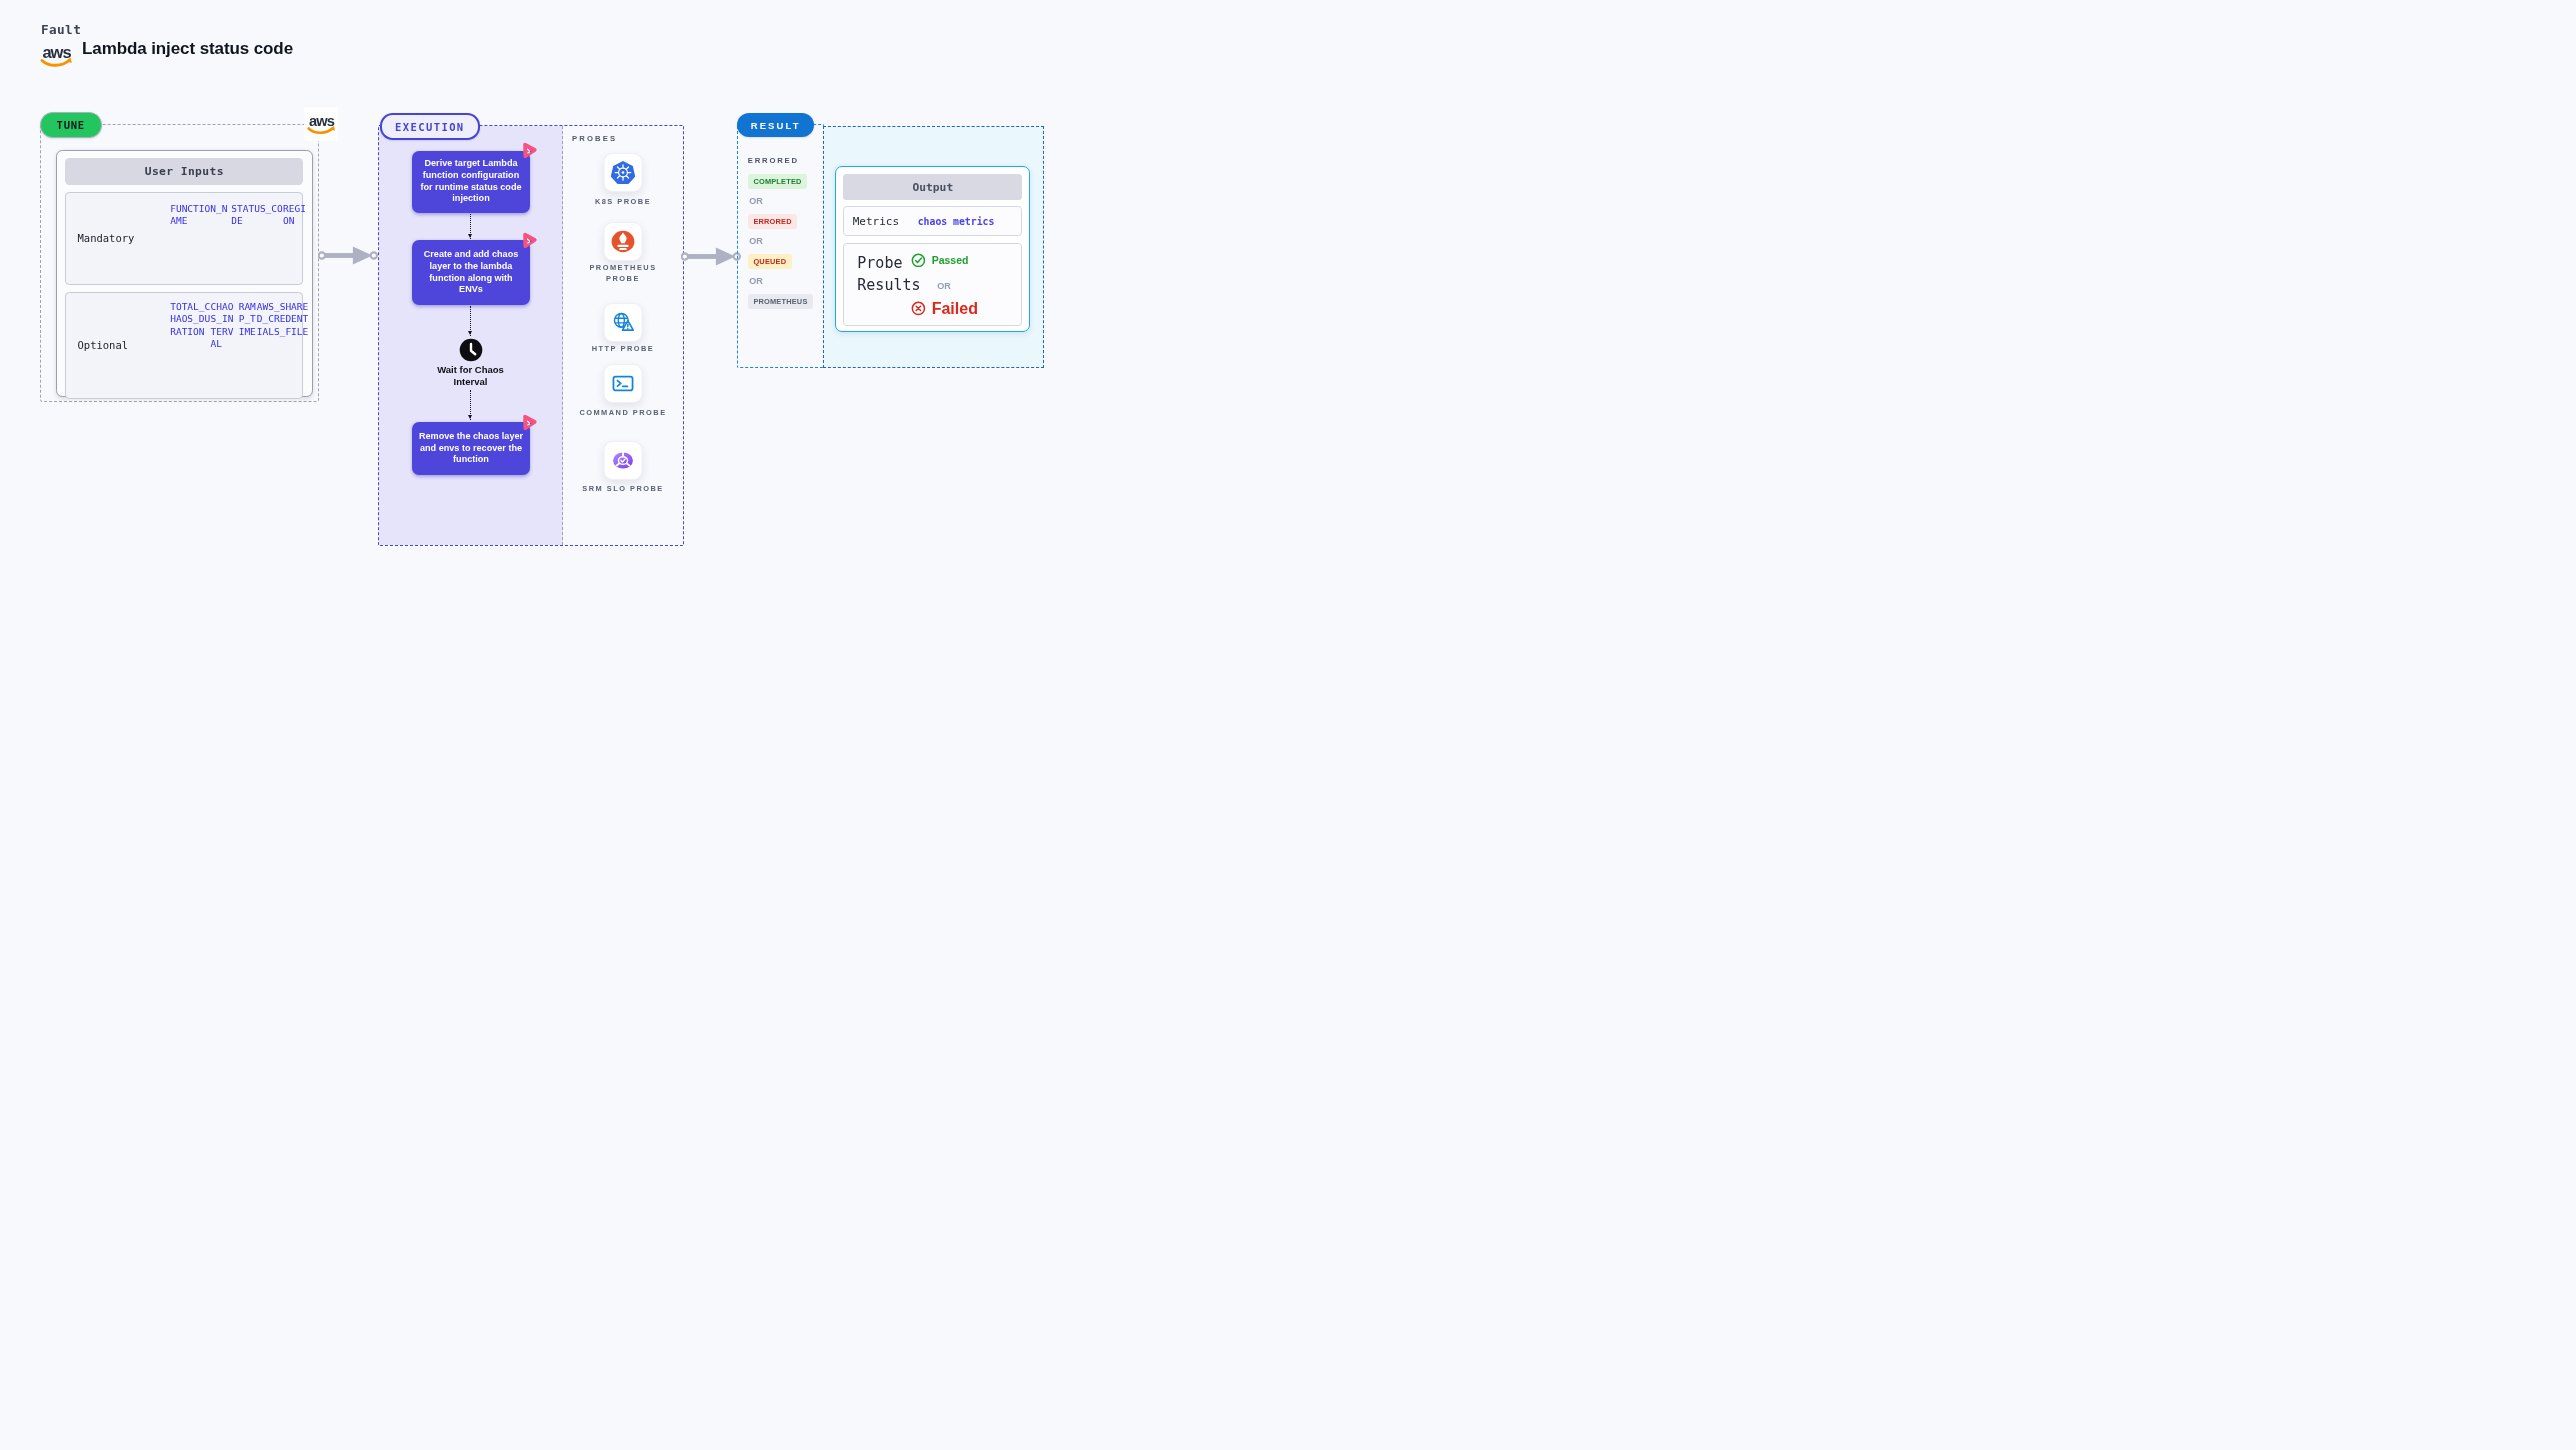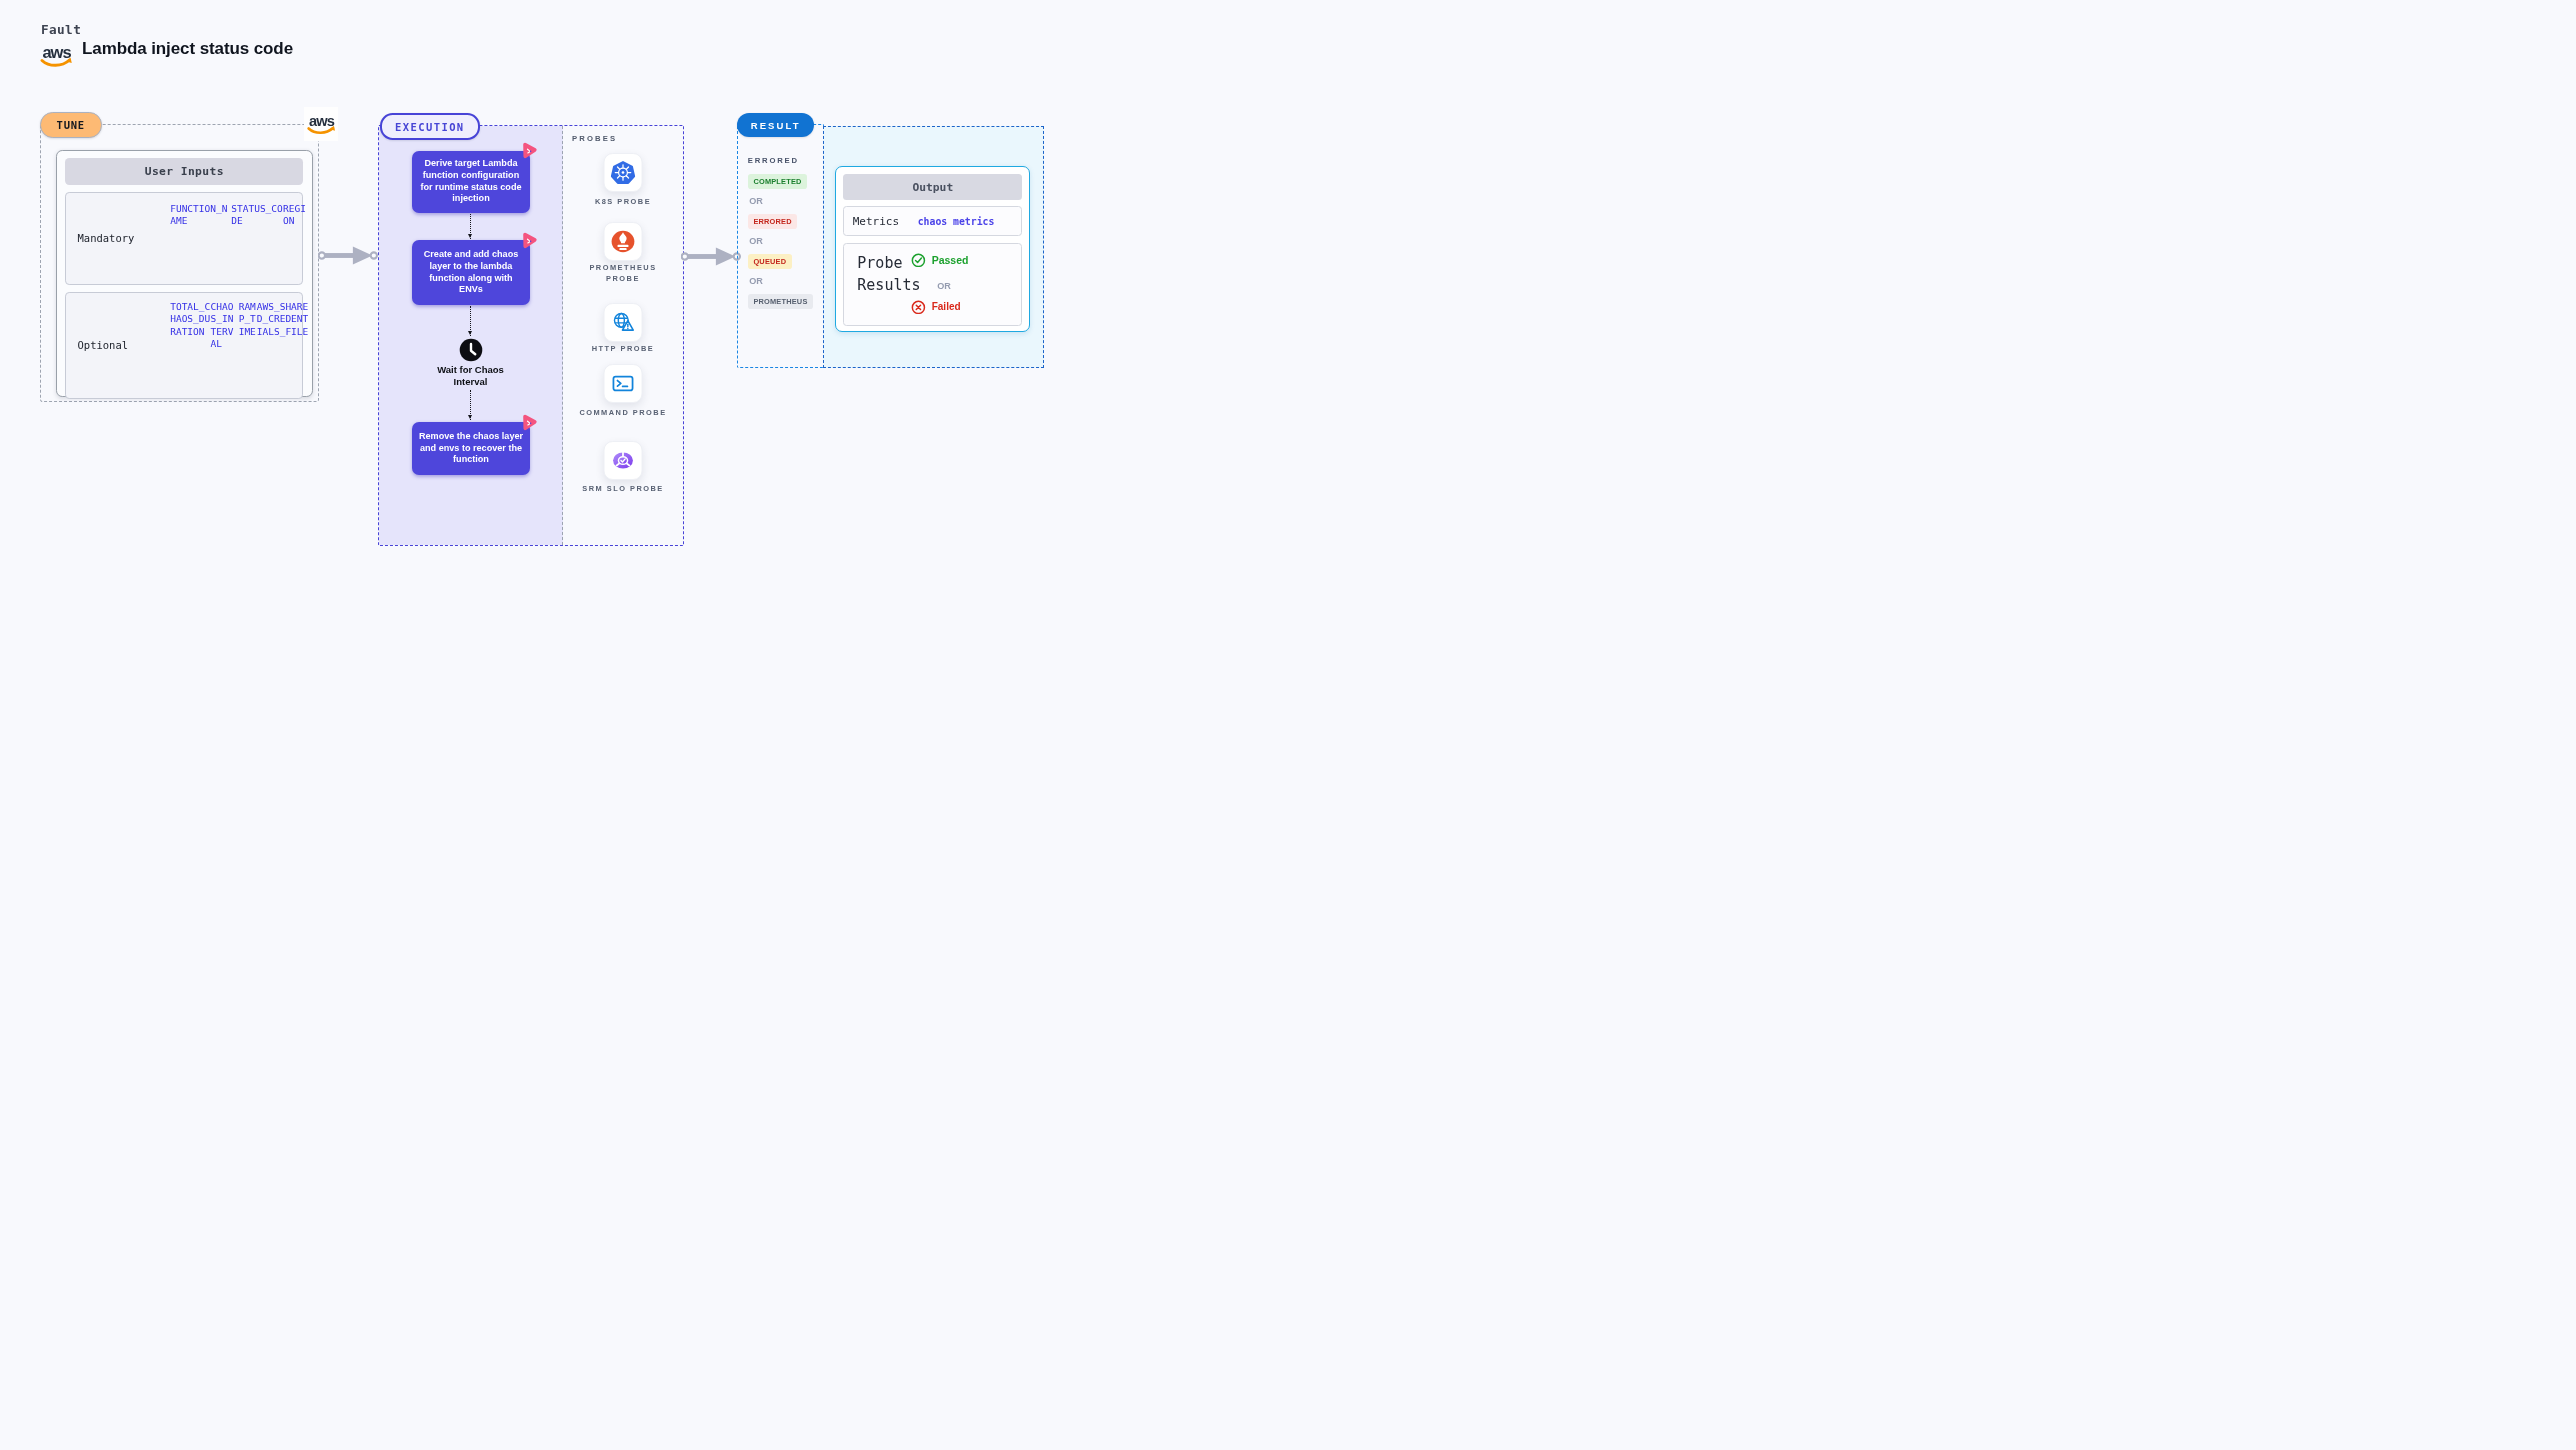--- a/index.html
+++ b/index.html
@@ -6,21 +6,21 @@
   body{background:#F8F9FD;font-family:"Liberation Sans",sans-serif;}
   .canvas{position:relative;width:1103px;height:621px;background:#F8F9FD;overflow:hidden;}
 
   
   .kicker{position:absolute;left:41px;top:22px;font-family:"DejaVu Sans Mono",monospace;font-size:12.7px;font-weight:600;color:#3E4452;letter-spacing:0.4px;}
   .page-title{position:absolute;left:82px;top:39px;font-size:17px;font-weight:700;color:#10151F;letter-spacing:-0.1px;}
   .aws-logo{display:inline-block;line-height:0;}
 
   
   .pill{position:absolute;display:flex;align-items:center;justify-content:center;border-radius:12.7px;box-shadow:0 0.7px 2.1px rgba(30,40,70,.15);}
-  .tune-pill{left:-1.4px;top:-12.7px;height:24px;padding:0 16px;background:#fdba74;border:1.4px solid #ABB2C0;font-family:"DejaVu Sans Mono",monospace;font-size:10.5px;font-weight:700;color:#14181F;letter-spacing:0.7px;}
+  .tune-pill{left:-1.4px;top:-12.7px;height:24px;padding:0 16px;background:#22c55e;border:1.4px solid #ABB2C0;font-family:"DejaVu Sans Mono",monospace;font-size:10.5px;font-weight:700;color:#14181F;letter-spacing:0.7px;}
   .exec-pill{left:0.7px;top:-12.7px;height:23px;padding:0 13.4px;background:#EFEEFD;border:2.1px solid #4743D7;font-family:"DejaVu Sans Mono",monospace;font-size:10.5px;font-weight:700;color:#4745D5;letter-spacing:1.4px;}
   .result-pill{left:-0.7px;top:-12px;height:24px;padding:0 13.4px;background:#1173D2;border:none;color:#FFFFFF;font-size:9.5px;font-weight:700;letter-spacing:2.1px;}
 
   
   .tune-box{position:absolute;left:40px;top:124px;width:277px;height:276px;border:1.4px dashed #9EA5B1;border-radius:2.8px;}
   .tune-aws{position:absolute;right:-20.4px;top:-17.6px;width:34px;height:34px;background:#FEFEFE;display:flex;align-items:center;justify-content:center;}
   .ui-card{position:absolute;left:14.8px;top:24.6px;width:255px;height:245px;background:#FBFCFE;border:1.4px solid #99A0A9;border-radius:6.3px;box-shadow:0 1.4px 4.2px rgba(40,48,70,.14);}
   .ui-head{margin:7px 8.4px 0;height:27px;background:#D8D8E2;border-radius:4.2px;display:flex;align-items:center;justify-content:center;font-family:"DejaVu Sans Mono",monospace;font-size:11.3px;font-weight:600;color:#3A404D;letter-spacing:0.4px;}
   .ui-row{position:relative;margin:7px 8.4px 0;background:#F3F4F9;border:1.1px solid #C7CBD6;border-radius:4.2px;}
   .ui-row.mandatory{height:91px;}
@@ -62,21 +62,21 @@
   .out-head{margin:7px 7px 0;height:26px;background:#D8D9E2;border-radius:3.5px;display:flex;align-items:center;justify-content:center;font-family:"DejaVu Sans Mono",monospace;font-size:11.3px;font-weight:600;color:#4A5160;}
   .out-row{margin:6.3px 7px 0;border:1.1px solid #D5D8E0;border-radius:3.5px;background:#FCFCFE;box-sizing:border-box;}
   .out-row.metrics{height:30px;display:flex;align-items:center;padding:0 8.4px;}
   .metrics-label{font-family:"DejaVu Sans Mono",monospace;font-size:11px;color:#262B36;width:65px;}
   .metrics-value{font-family:"DejaVu Sans Mono",monospace;font-size:9.8px;font-weight:600;color:#4B43E8;}
   .out-row.results{height:83px;position:relative;}
   .pr-label{position:absolute;left:13px;top:9.8px;width:56px;font-family:"DejaVu Sans Mono",monospace;font-size:15px;color:#262B36;line-height:1.45;}
   .pr-line{position:absolute;left:67px;display:flex;align-items:center;gap:5.6px;}
   .pr-passed{top:9.1px;color:#1CA12E;font-size:10.5px;font-weight:700;}
   .pr-or{position:absolute;left:93px;top:37px;font-size:9.1px;font-weight:600;color:#959CB0;}
-  .pr-failed{top:56px;color:#D9291C;font-size:10px;font-weight:700;}
+  .pr-failed{top:56px;color:#D9291C;font-size:16px;font-weight:700;}
 </style>
 </head>
 <body>
 
 <div class="canvas">
 
   <div class="kicker">Fault</div>
   <div style="position:absolute;left:39px;top:42px;">
     <svg class="aws-logo" width="35" height="28" viewBox="0 0 70 54">
       <text x="35" y="30" text-anchor="middle" font-family="Liberation Sans, sans-serif" font-size="33" font-weight="bold" fill="#252F3E" letter-spacing="-2">aws</text>

